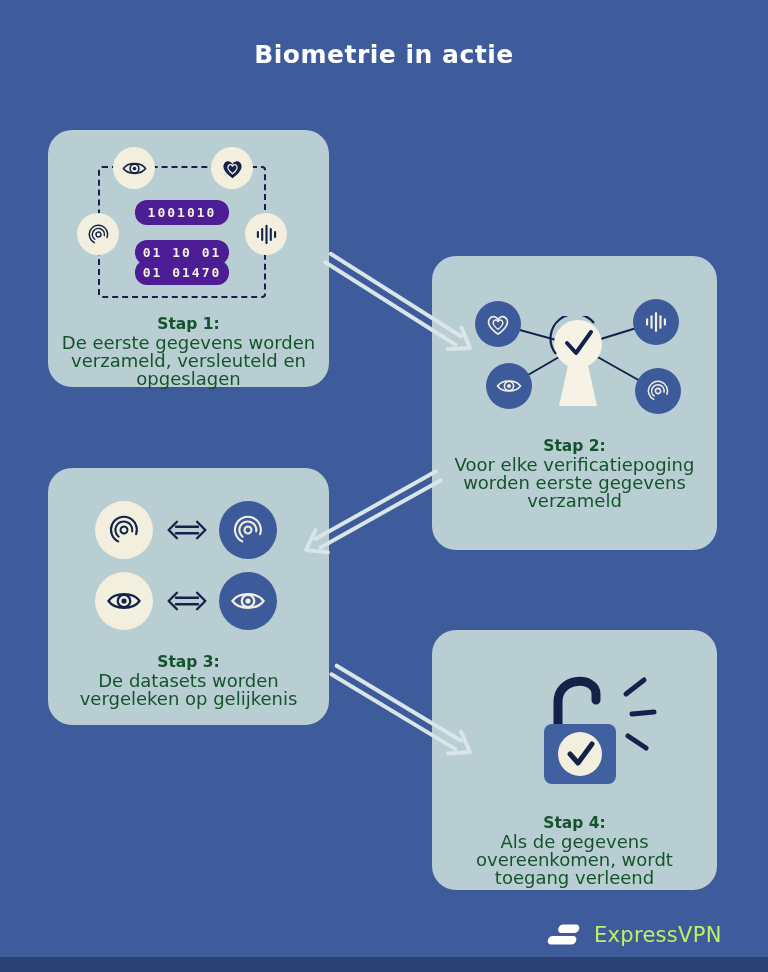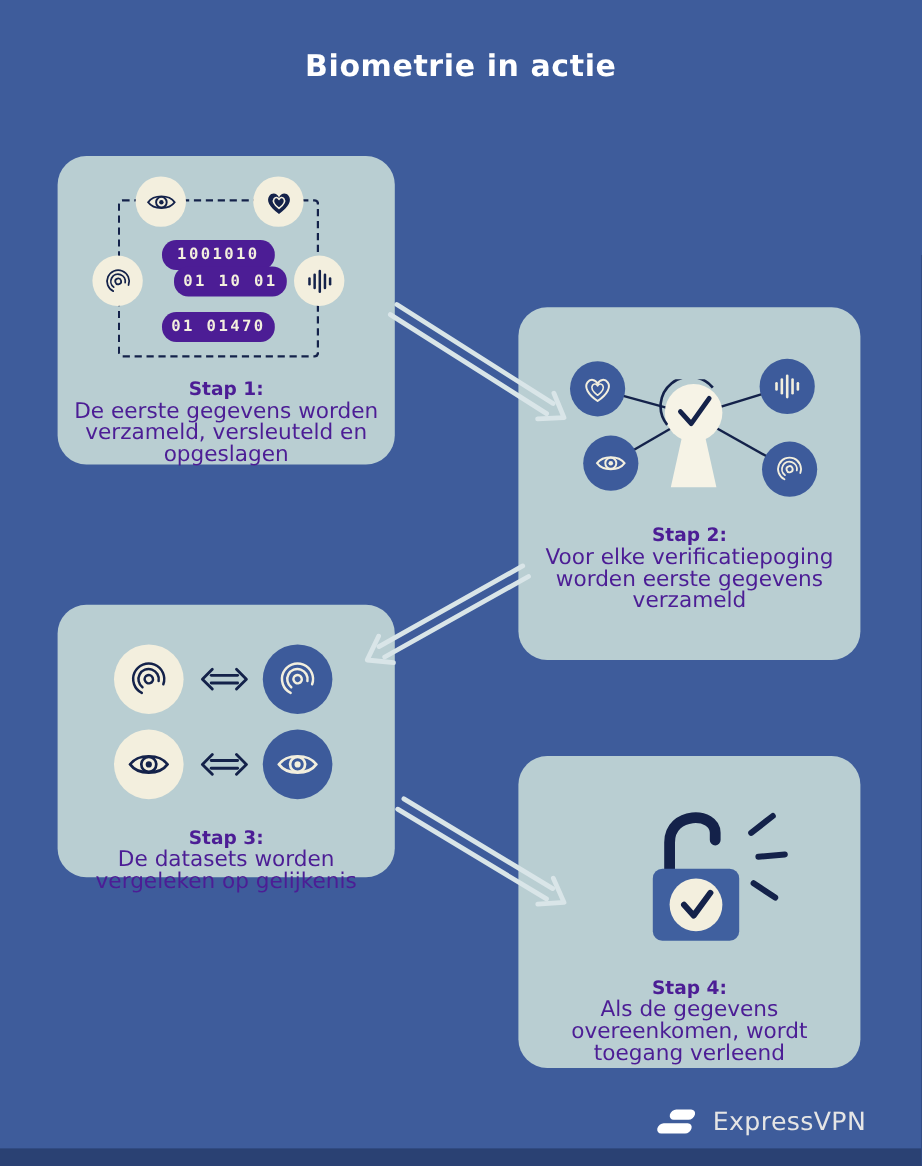--- a/index.html
+++ b/index.html
@@ -10,21 +10,21 @@
     background:#3E5C9B; overflow:hidden; margin:0 auto;
   }
   .title {
     position:absolute; top:40px; left:0; width:100%;
     text-align:center; color:#FFFFFF; font-size:25px; font-weight:bold;
     letter-spacing:.5px;
   }
   .card {
     position:absolute; background:#B9CED2; border-radius:24px;
   }
-  .step-text { position:absolute; text-align:center; color:#4c1d95; }
+  .step-text { position:absolute; text-align:center; color:#14532d; }
   .step-heading { font-weight:700; font-size:15.5px; line-height:20px; }
   .step-body { font-size:18px; line-height:18px; }
 
   .icon-circle {
     position:absolute; border-radius:50%;
     display:flex; align-items:center; justify-content:center;
   }
   .cream-circle { background:#F3EFDE; color:#14224A; }
   .blue-circle  { background:#3D5B9B; color:#F3EFDE; }
   .s42 { width:42px; height:42px; }
@@ -41,21 +41,21 @@
     background:#4c1d95; border-radius:12px;
     color:#F3EFDE; font-family:"DejaVu Sans Mono","Liberation Mono",monospace;
     font-weight:700; font-size:13px; line-height:25px; text-align:center;
     letter-spacing:2px;
   }
   .overlay { position:absolute; left:0; top:0; pointer-events:none; }
   .card-lines { position:absolute; left:0; top:0; }
   .compare { position:absolute; color:#14224A; }
   .footer-logo {
     position:absolute; left:546px; top:920px; height:30px;
-    display:flex; align-items:center; gap:10px; color:#e5e5e5;
+    display:flex; align-items:center; gap:10px; color:#bef264;
   }
   .brand-text { font-size:21px; font-weight:500; letter-spacing:.3px; }
   .footer-bar {
     position:absolute; left:0; bottom:0; width:100%; height:15px;
     background:#2A4173;
   }
 </style>
 </head>
 <body>
 
@@ -123,21 +123,21 @@
           <use href="#sym-fingerprint"></use>
         </svg>
     </div>
     <div class="icon-circle cream-circle s42" style="left:197px; top:83px;">
       <svg class="icon" width="27" height="27">
           <use href="#sym-voice"></use>
         </svg>
     </div>
 
     <div class="chip" style="top:70px;">1001010</div>
-    <div class="chip" style="top:92px;margin-left:10px;">01 10 01</div>
+    <div class="chip" style="top:110px;">01 10 01</div>
     <div class="chip" style="top:130px;">01 01470</div>
 
     <div class="step-text" style="top:184px; left:12px; right:12px;">
       <div class="step-heading">Stap 1:</div>
       <div class="step-body">De eerste gegevens worden verzameld, versleuteld en opgeslagen</div>
     </div>
   </div>
 
   <div class="card" style="left:432px; top:256px; width:285px; height:294px;">
     <svg class="card-lines" width="285" height="257" viewBox="0 0 285 257">
@@ -176,21 +176,21 @@
       <path d="M23 38 A24 24 0 0 1 61 7" fill="none" stroke="#14224A" stroke-width="2.2"></path>
       <path d="M34 27 L43 37 L58 16" fill="none" stroke="#14224A" stroke-width="4" stroke-linecap="round" stroke-linejoin="round"></path>
     </svg>
 
     <div class="step-text" style="top:180px; left:4px; right:4px;">
       <div class="step-heading">Stap 2:</div>
       <div class="step-body">Voor elke verificatiepoging worden eerste gegevens verzameld</div>
     </div>
   </div>
 
-  <div class="card" style="left:48px; top:504px; width:281px; height:227px;">
+  <div class="card" style="left:48px; top:468px; width:281px; height:257px;">
     <div class="icon-circle cream-circle s58" style="left:47px; top:33px;">
       <svg class="icon" width="38" height="38">
           <use href="#sym-fingerprint"></use>
         </svg>
     </div>
     <svg class="compare" style="left:117px; top:48px;" width="44" height="28" viewBox="0 0 48 30">
         <use href="#sym-compare"></use>
       </svg>
     <div class="icon-circle blue-circle s58" style="left:171px; top:33px;">
       <svg class="icon" width="38" height="38">

